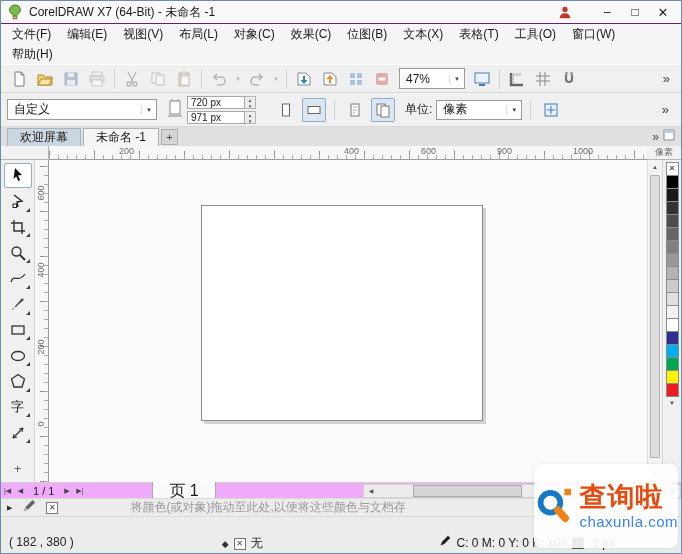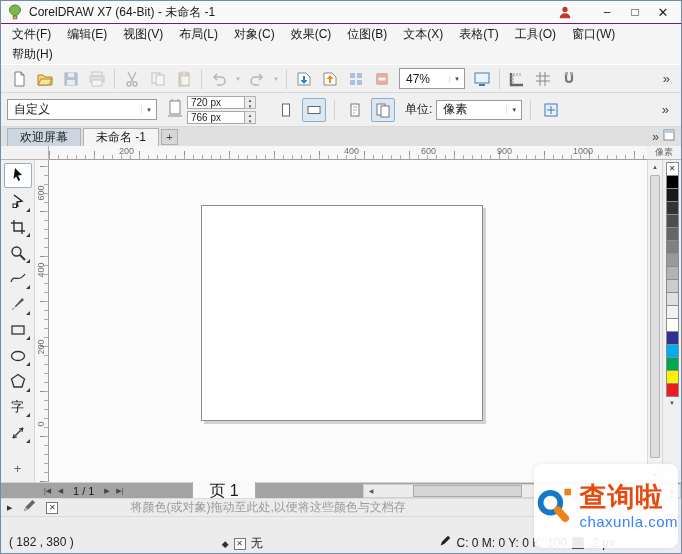--- a/index.html
+++ b/index.html
@@ -86,21 +86,21 @@
   .vs-btn{height:14px;display:flex;align-items:center;justify-content:center;font-size:6px;color:#555;}
   .vs-track{flex:1;position:relative;}
   .vs-thumb{position:absolute;left:2px;right:2px;top:1px;bottom:10px;background:#dedede;border:1px solid #b3b3b3;border-radius:1px;}
 
   .palette{width:19px;background:#f0f0f0;border-left:1px solid #d5d5d5;display:flex;flex-direction:column;align-items:center;padding-top:3px;}
   .swatch{width:13px;height:14px;border:1px solid #8c8c8c;margin-top:-1px;}
   .swatch.none{background:#fff;display:flex;align-items:center;justify-content:center;font-size:8px;color:#333;line-height:1;}
   .pal-btn{font-size:6px;color:#555;margin-top:3px;}
 
   
-  .pagebar{height:16px;background:#a3a3a3;border-top:1px solid #d2d2d2;display:flex;align-items:center;padding-left:40px;flex:0 0 auto;font-size:11px;}
+  .pagebar{height:16px;background:#f0abfc;border-top:1px solid #d2d2d2;display:flex;align-items:center;flex:0 0 auto;font-size:11px;}
   .nav-btn{min-width:13px;text-align:center;font-size:7px;color:#444;padding:0 1px;}
   .page-indicator{margin:0 6px;white-space:nowrap;}
   .page-tab{height:24px;background:#fafafa;border:1px solid #ababab;border-bottom:none;display:flex;align-items:center;padding:0 16px;margin-left:66px;font-size:16px;}
   .hscroll{margin-left:auto;width:318px;height:14px;display:flex;align-items:center;background:#ececec;border:1px solid #cfcfcf;}
   .hs-btn{width:14px;text-align:center;font-size:6px;color:#555;}
   .hs-track{flex:1;position:relative;height:12px;}
   .hs-thumb{position:absolute;top:0;bottom:0;left:12%;width:38%;background:#d6d6d6;border:1px solid #aaa;}
 
   
   .hintrow{height:18px;background:#ececec;border-top:1px solid #dadada;display:flex;align-items:center;padding:0 6px;gap:10px;flex:0 0 auto;}
@@ -300,21 +300,21 @@
     </span>
     <div class="dims">
       <div class="dimrow">
         <span class="dimfield">720 px</span>
         <span class="spincol">
           <span>▴</span>
           <span>▾</span>
         </span>
       </div>
       <div class="dimrow">
-        <span class="dimfield">766 px</span>
+        <span class="dimfield">971 px</span>
         <span class="spincol">
           <span>▴</span>
           <span>▾</span>
         </span>
       </div>
     </div>
     <span class="pb-btn" style="margin-left:14px;">
       <svg width="16" height="16" viewBox="0 0 16 16">
           <rect x="4.5" y="2" width="7" height="12" fill="#fff" stroke="#666"></rect>
         </svg>

